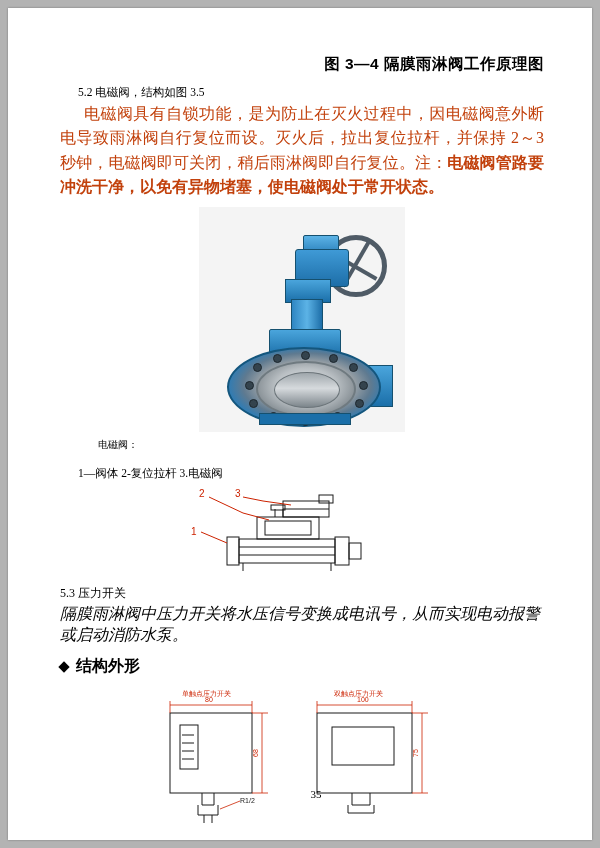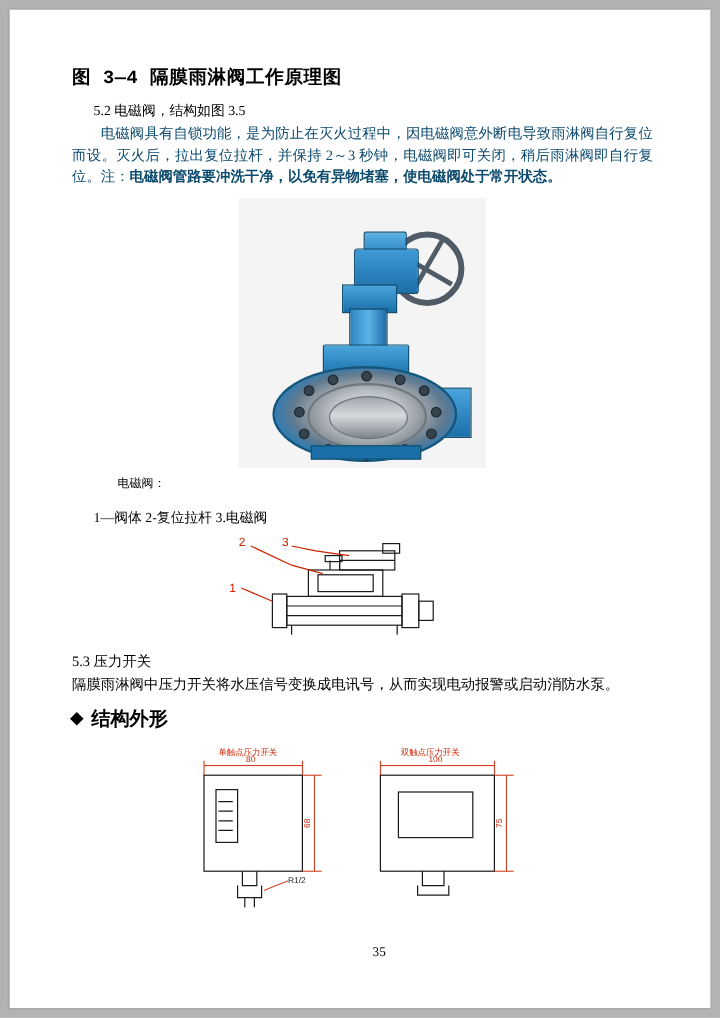--- a/index.html
+++ b/index.html
@@ -23,39 +23,39 @@
     box-shadow: 0 0 2px rgba(0,0,0,0.35);
     overflow: hidden;
   }
   .content {
     position: absolute;
     left: 52px;
     top: 46px;
     width: 484px;
   }
   .doc-title {
-    text-align: left;
+    text-align: right;
     font-size: 15.5px;
     font-weight: bold;
-    font-family: Liberation Mono, monospace;
+    font-family: Liberation Sans, sans-serif;
     letter-spacing: 0.5px;
     margin: 0 0 10px 0;
     color: #000;
   }
   .sec-head {
     font-size: 11.5px;
     margin: 0 0 2px 18px;
     color: #000;
   }
   .para {
-    font-size: 12px;
+    font-size: 16px;
     line-height: 1.52;
     text-align: justify;
     margin: 0;
-    color: #0c4a6e;
+    color: #c2410c;
     text-indent: 24px;
   }
   .para .bold {
     font-weight: bold;
   }
   .photo-wrap {
     margin-top: 8px;
     display: flex;
     justify-content: center;
   }
@@ -153,22 +153,23 @@
     justify-content: center;
   }
   .sec2 {
     margin-top: 0;
   }
   .sec2 .h {
     font-size: 12px;
     margin: 0 0 2px 0;
   }
   .sec2 .p {
-    font-size: 12px;
+    font-size: 16px;
     margin: 0;
+    font-style: italic;
   }
   .bullet-line {
     margin-top: 10px;
     font-size: 16px;
     font-weight: bold;
     display: flex;
     align-items: center;
     gap: 8px;
   }
   .diamond {

